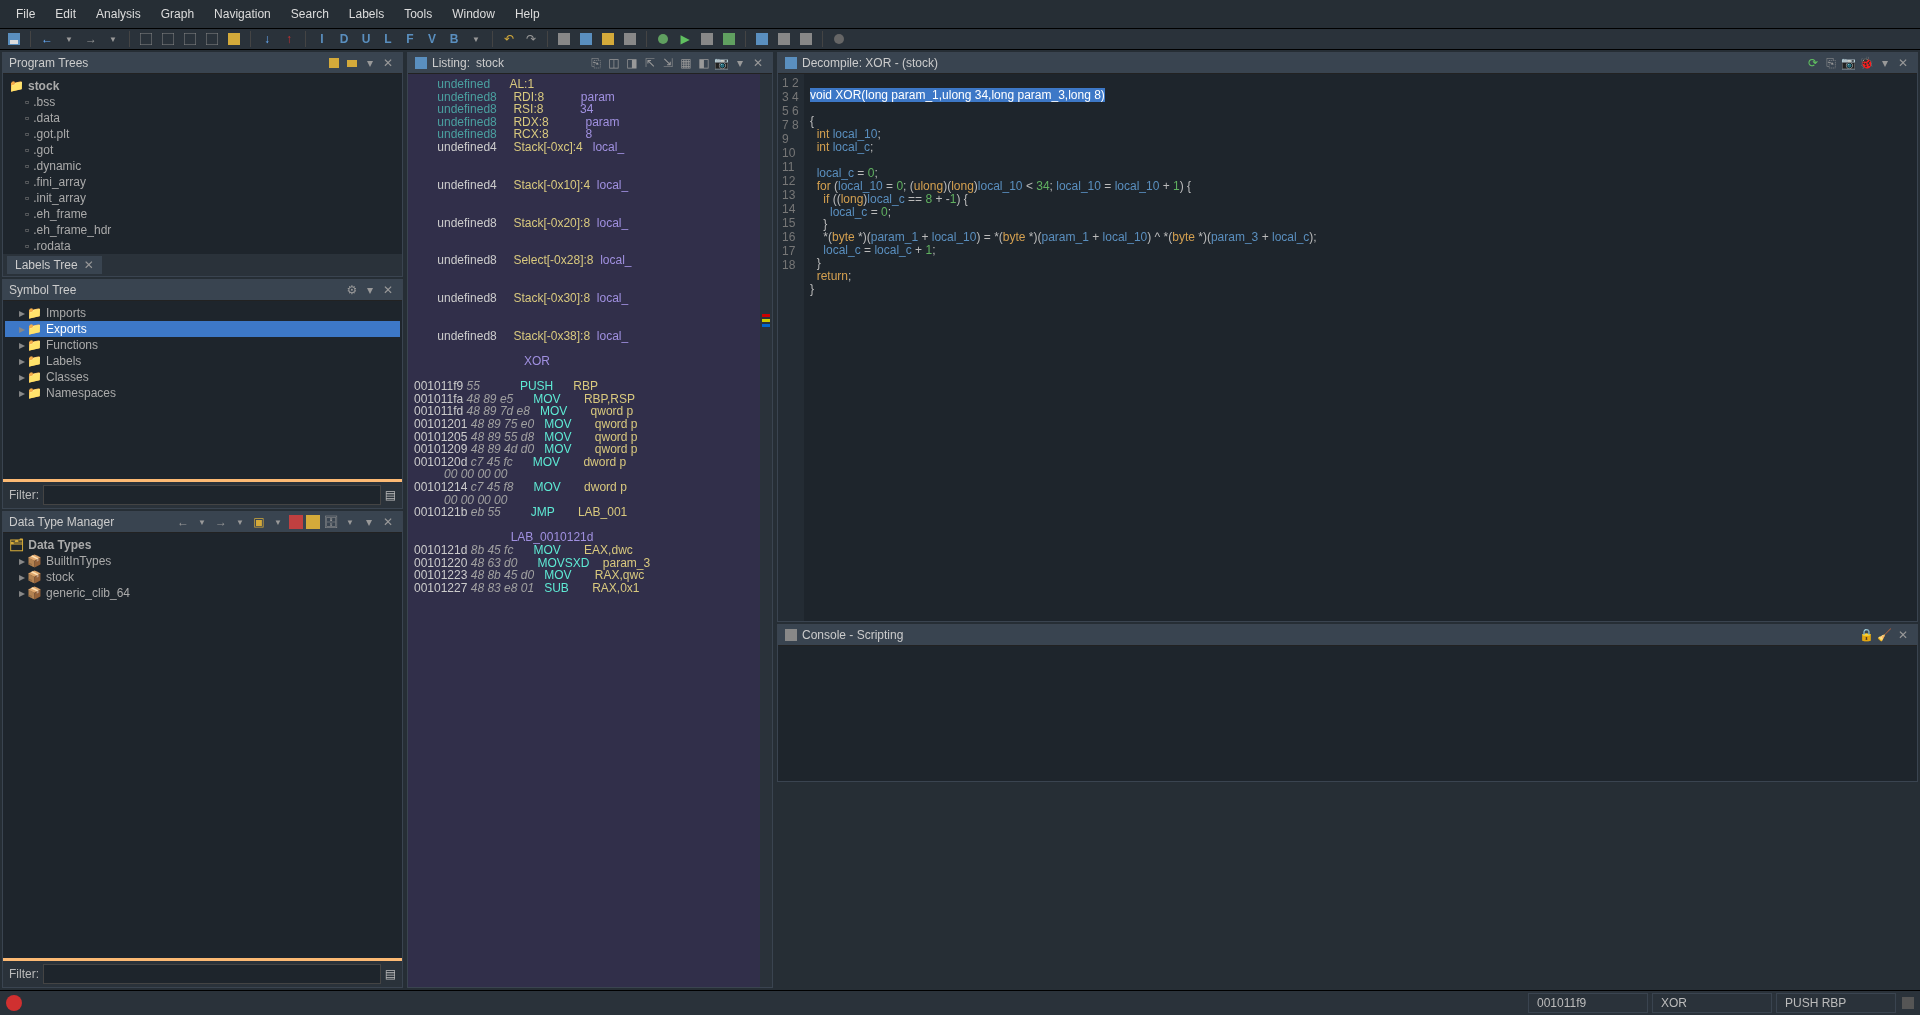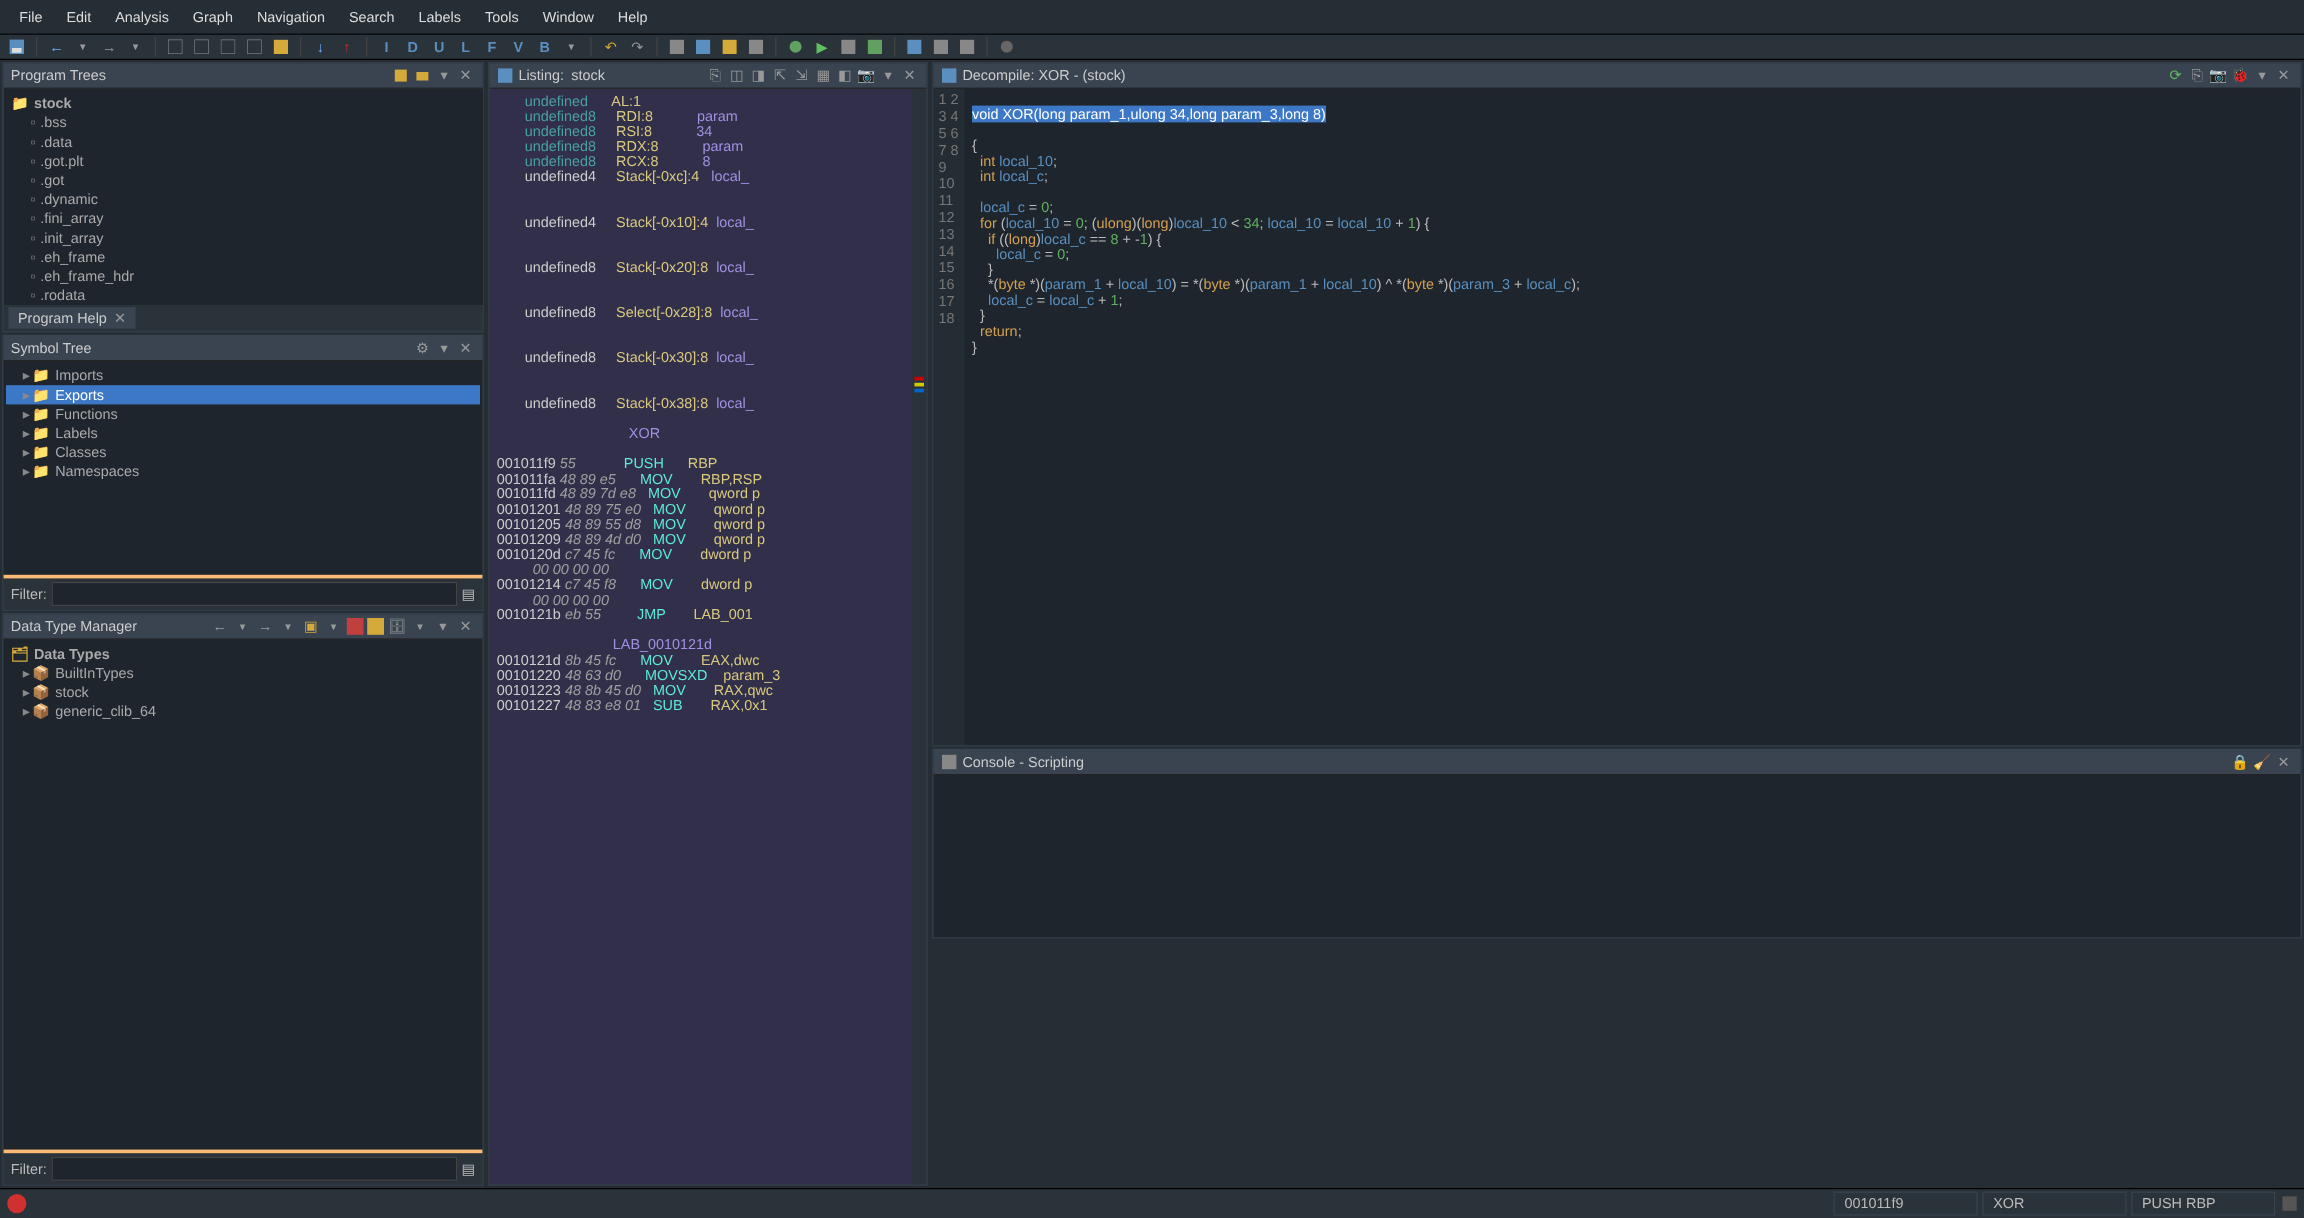--- a/index.html
+++ b/index.html
@@ -215,21 +215,21 @@
             <div class="tree-item"><span class="file-icon">▫</span>.dynamic</div>
             <div class="tree-item"><span class="file-icon">▫</span>.fini_array</div>
             <div class="tree-item"><span class="file-icon">▫</span>.init_array</div>
             <div class="tree-item"><span class="file-icon">▫</span>.eh_frame</div>
             <div class="tree-item"><span class="file-icon">▫</span>.eh_frame_hdr</div>
             <div class="tree-item"><span class="file-icon">▫</span>.rodata</div>
           </div>
       </div>
       <div class="tabbar">
         <div class="tab">
-          <span>Program Help</span>
+          <span>Labels Tree</span>
           <span class="x">✕</span>
         </div>
       </div>
     </div>
 
     <div class="panel" style="height:230px">
       <div class="panel-header">
         <span class="title">Symbol Tree</span>
         <span class="picon">⚙</span>
         <span class="picon">▾</span>

